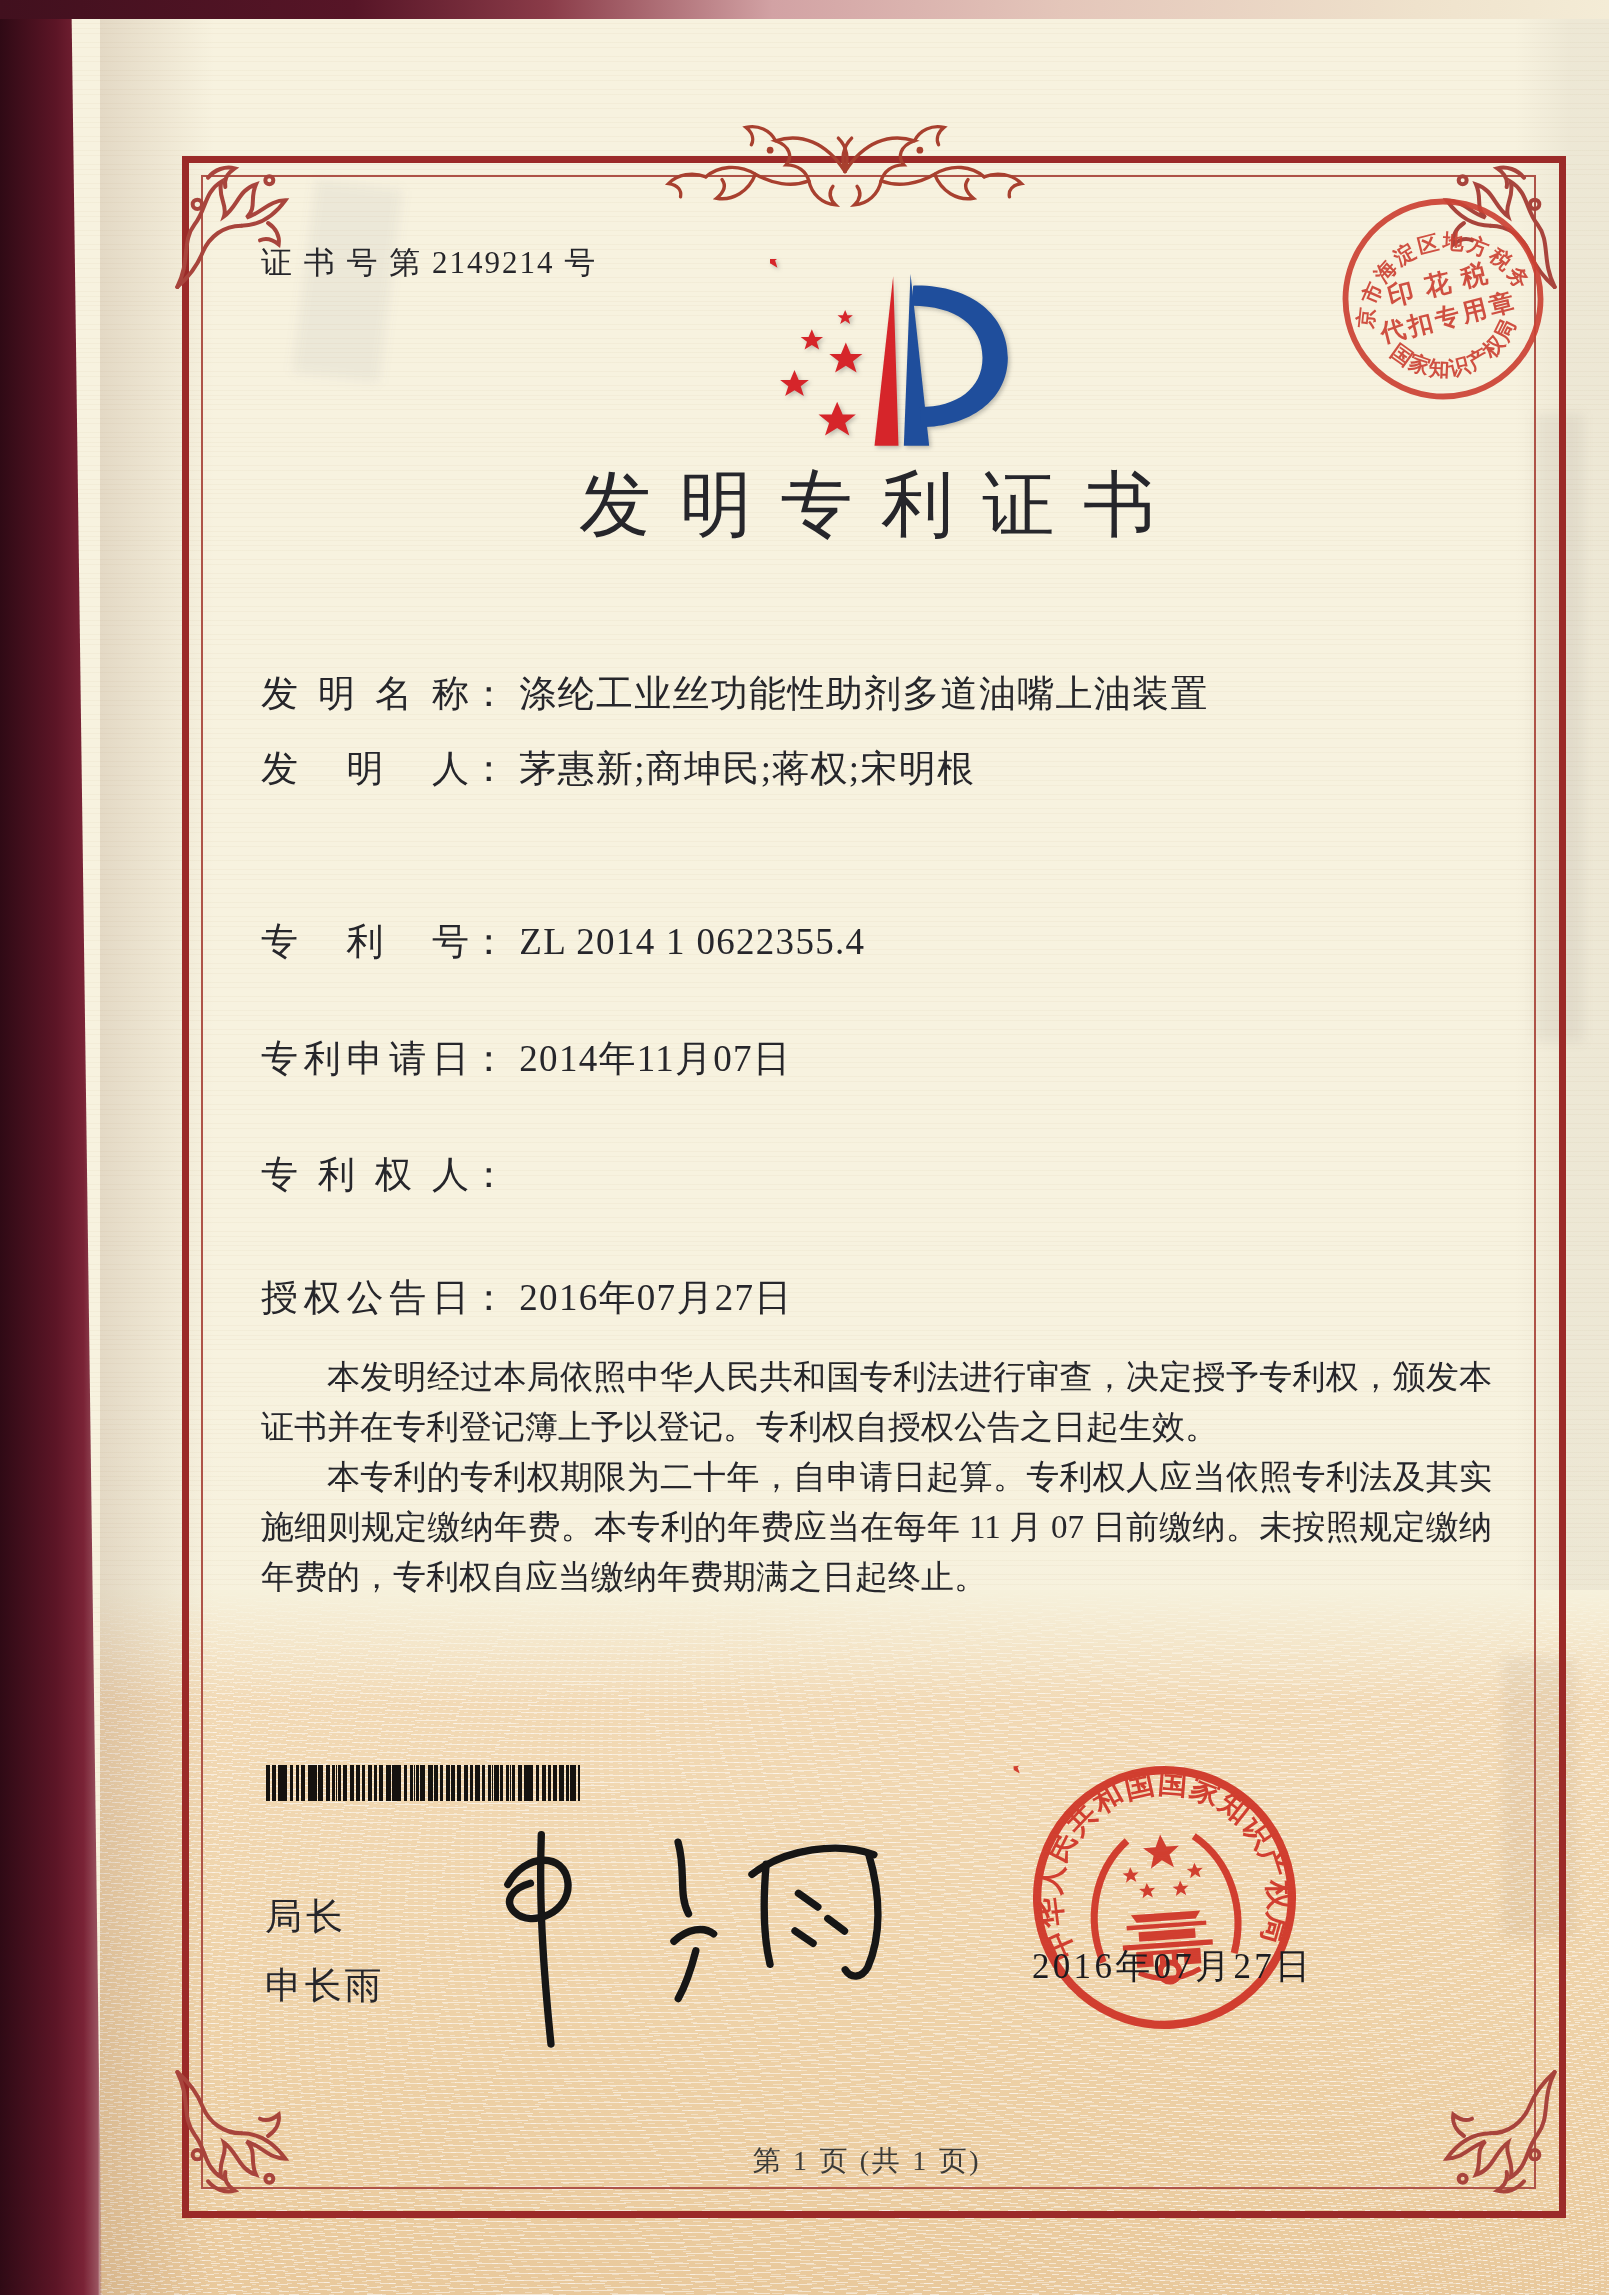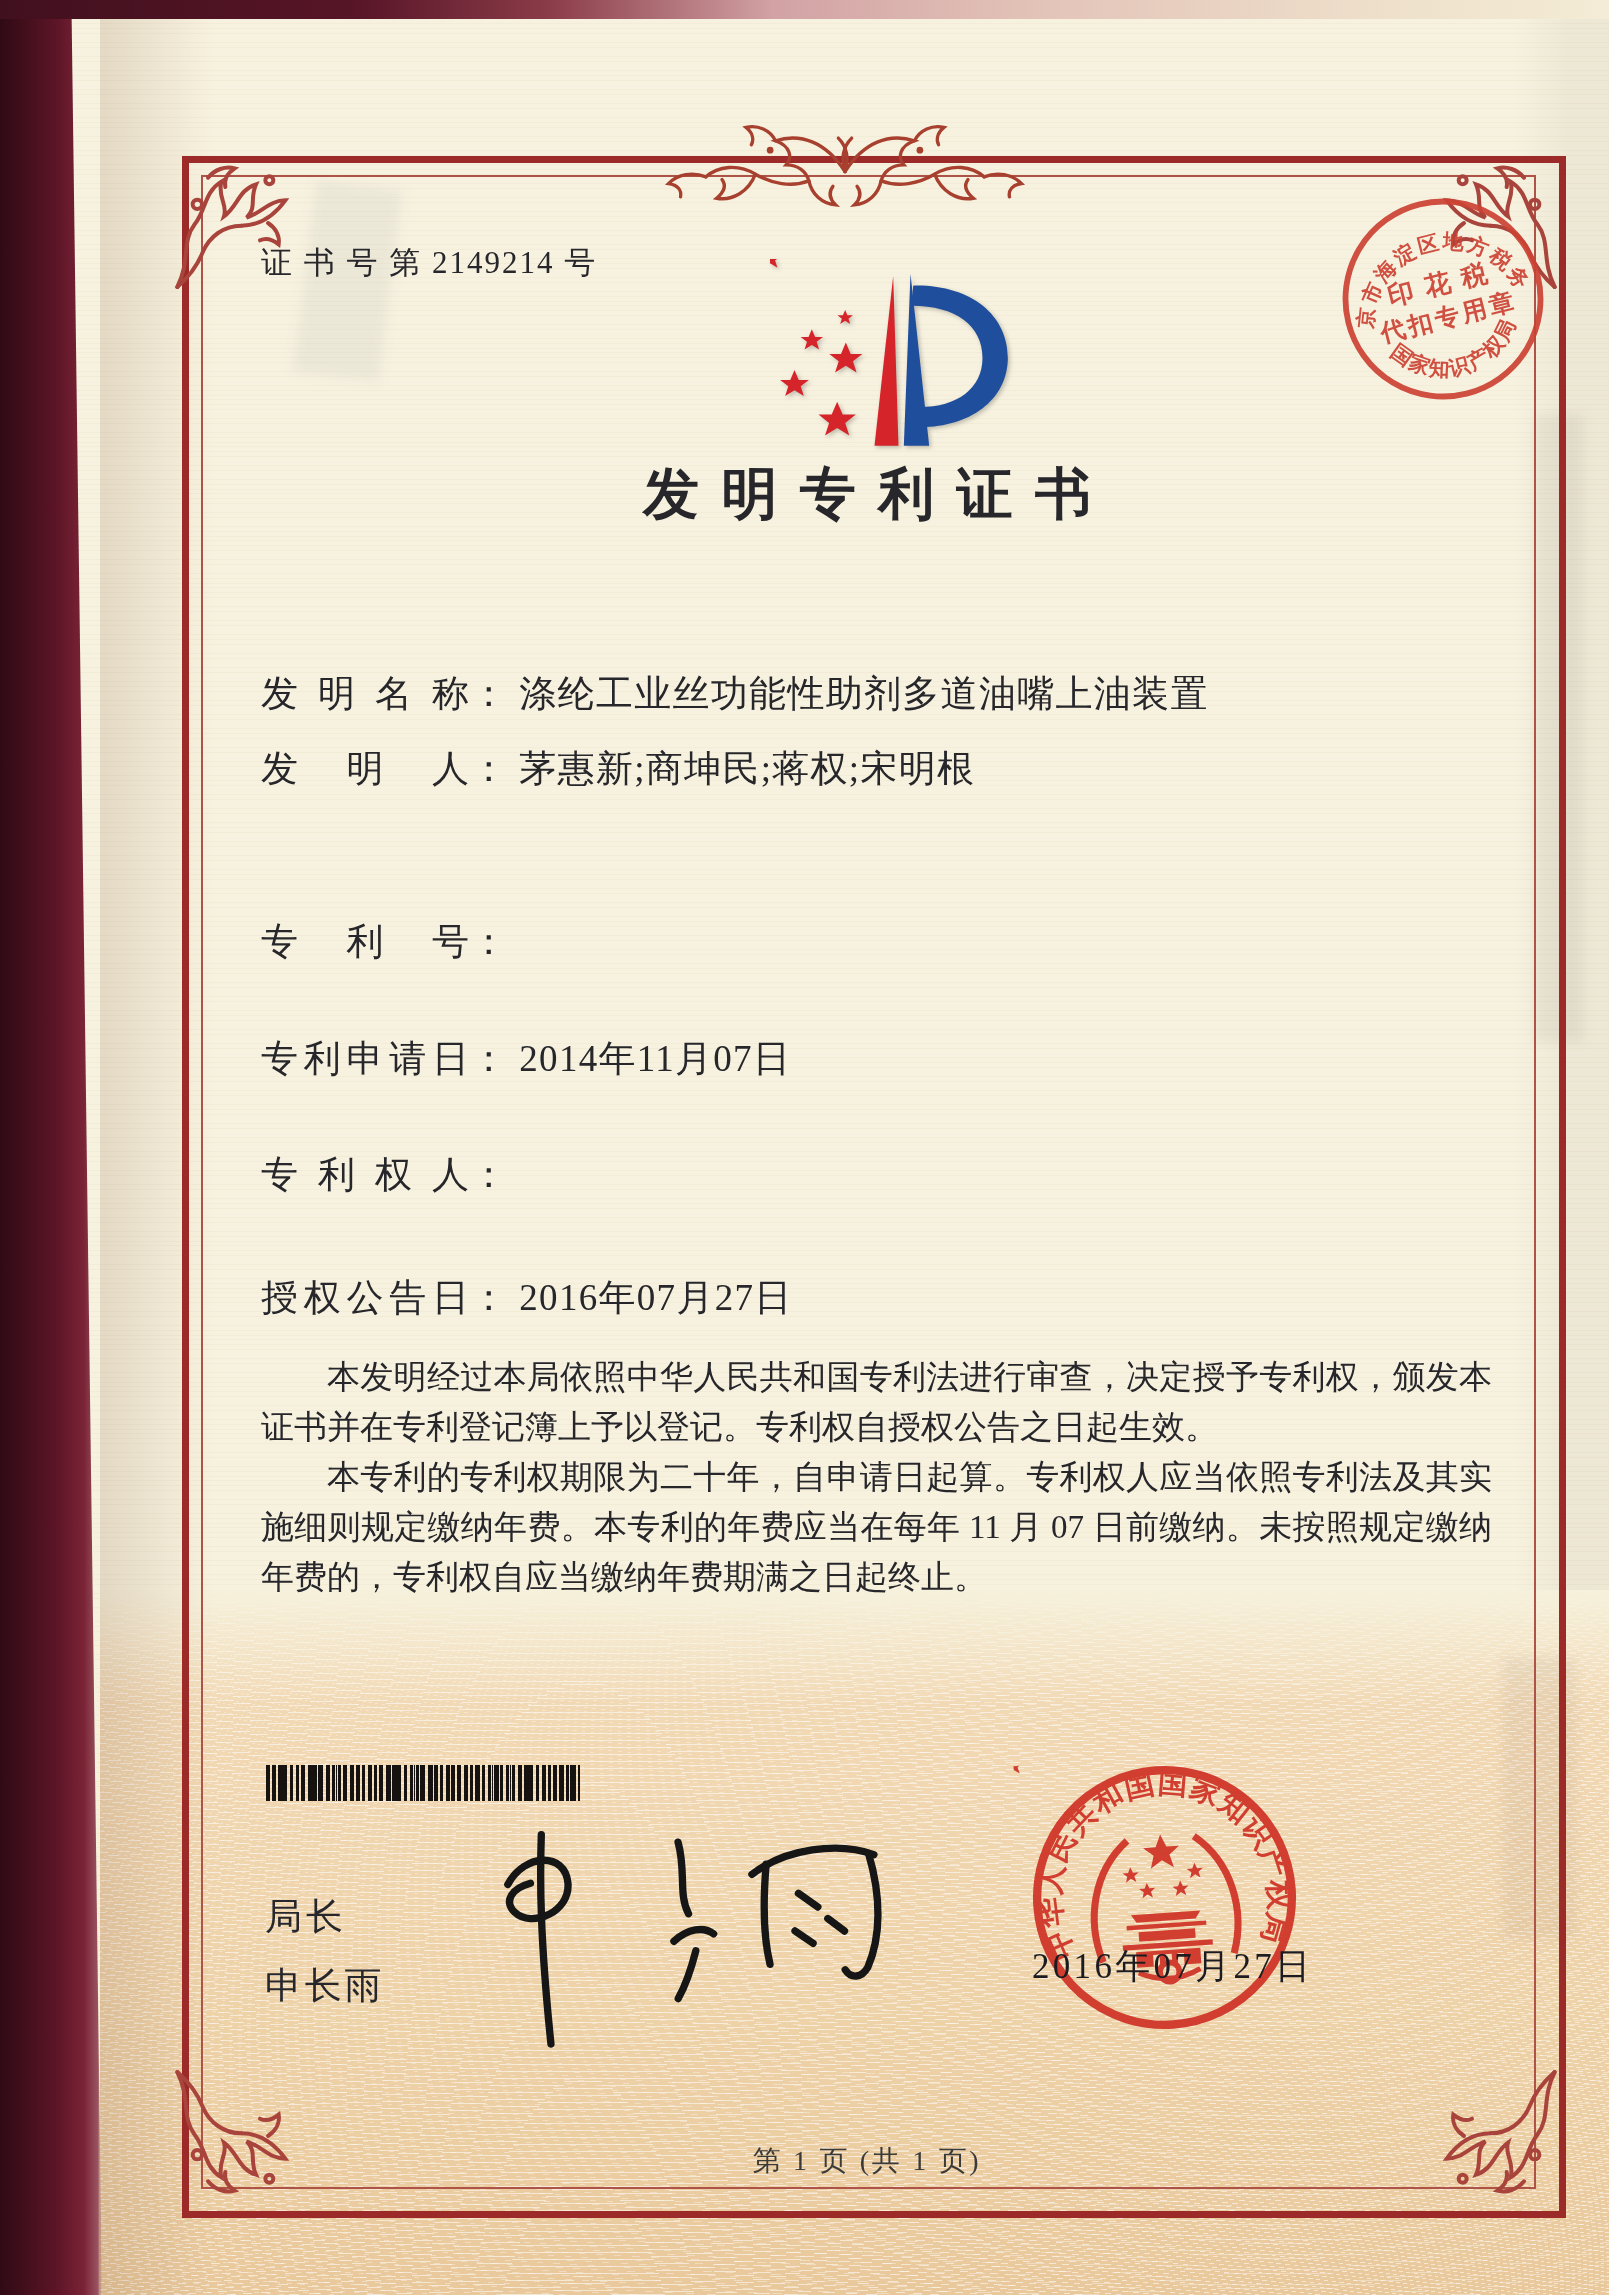--- a/index.html
+++ b/index.html
@@ -29,21 +29,21 @@
   .tan-fade{left:100px;top:1590px;width:1509px;height:114px;z-index:0;
     background:linear-gradient(180deg,#f6f1dc 0,rgba(246,241,220,0) 100%);}
   
   .frame-outer{left:182px;top:156px;width:1370px;height:2048px;border:7.3px solid #9b2a28;z-index:2;}
   .frame-inner{left:201px;top:175px;width:1331px;height:2010px;border:2px solid #ae5348;z-index:2;}
   .corner{width:160px;height:160px;z-index:3;}
   .dragons{left:611px;top:106px;width:468px;height:115px;z-index:3;}
   
   .certno{left:261px;top:242px;font-size:31px;letter-spacing:2px;z-index:4;}
   .logo{left:770px;top:259px;width:249px;height:204px;z-index:4;filter:drop-shadow(2.7px 2.7px 2px rgba(60,60,60,.30));}
-  .title{left:182px;top:457px;width:1370px;text-align:center;font-size:56px;font-weight:700;
+  .title{left:182px;top:457px;width:1370px;text-align:center;font-size:72px;font-weight:400;
          letter-spacing:.40em;text-indent:.40em;z-index:4;}
   .field{left:261px;display:flex;align-items:baseline;font-size:37px;z-index:4;}
   .flabel{display:inline-block;width:208px;text-align:justify;text-align-last:justify;text-justify:inter-character;}
   .fcolon{margin-left:1.3px;}
   .fvalue{margin-left:12px;letter-spacing:1.3px;white-space:nowrap;}
   .f0{top:669px}.f1{top:744px}.f2{top:917px}.f3{top:1034px}.f4{top:1150px}.f5{top:1273px}
   .bodytext{left:261px;top:1352px;width:1231px;z-index:4;font-size:33px;line-height:50px;text-align:justify;text-justify:inter-ideograph;}
   .bodytext p{margin:0;text-indent:2em;}
   
   .barcode{left:266px;top:1765px;width:314px;height:36px;z-index:4;
@@ -149,20 +149,21 @@
     <span class="fvalue">涤纶工业丝功能性助剂多道油嘴上油装置</span>
   </div>
   <div class="abs field f1">
     <span class="flabel">发明人</span>
       <span class="fcolon">：</span>
     <span class="fvalue">茅惠新;商坤民;蒋权;宋明根</span>
   </div>
   <div class="abs field f2">
     <span class="flabel">专利号</span>
       <span class="fcolon">：</span>
+    <span class="fvalue">ZL 2014 1 0622355.4</span>
   </div>
   <div class="abs field f3">
     <span class="flabel">专利申请日</span>
       <span class="fcolon">：</span>
     <span class="fvalue">2014年11月07日</span>
   </div>
   <div class="abs field f4">
     <span class="flabel">专利权人</span>
       <span class="fcolon">：</span>
   </div>

